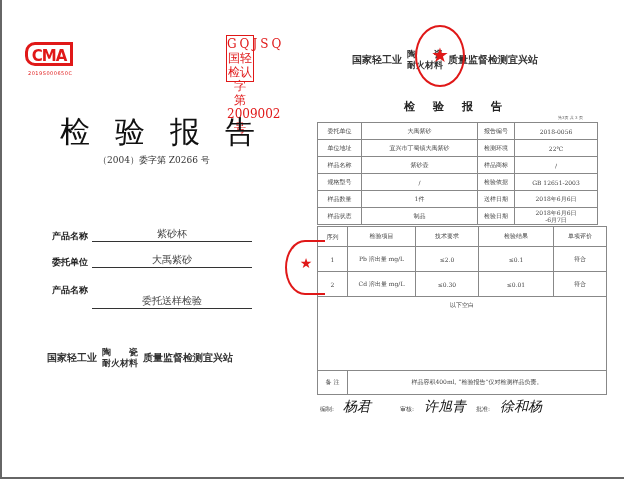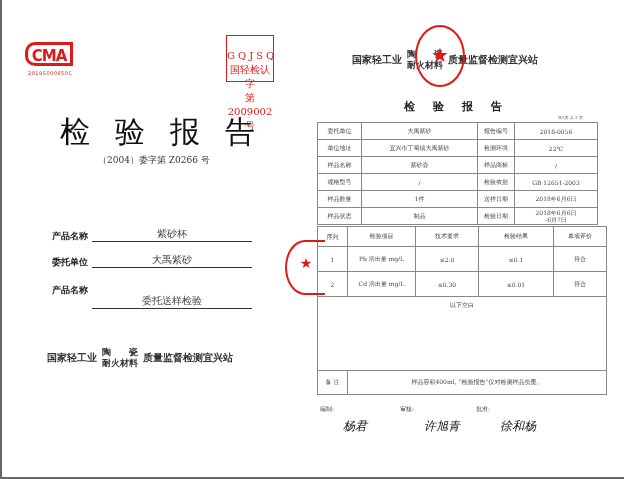--- a/index.html
+++ b/index.html
@@ -5,39 +5,39 @@
   html, body { margin:0; padding:0; }
   body { width:624px; height:479px; background:#fff; position:relative; overflow:hidden;
          font-family:"DejaVu Serif","Liberation Serif",serif; color:#222; }
   .frame { position:absolute; left:0; top:0; width:622px; height:477px;
            border-left:2px solid #666; border-bottom:2px solid #666; }
   .abs { position:absolute; }
   
   .cma { left:25px; top:42px; width:50px; height:24px; border:3px solid #e01818; border-radius:10px 0 0 10px;
          color:#e01818; font:bold 15px "DejaVu Sans",sans-serif; line-height:22px; text-align:center; letter-spacing:-1px; box-sizing:border-box; width:48px; }
   .cma-code { left:28px; top:70px; font:5px "DejaVu Sans",sans-serif; color:#e01818; letter-spacing:0.5px; }
-  .cert { left:226px; top:35px; width:48px; height:47px; border:1.5px solid #e01818; color:#e01818;
-          font-size:10px; text-align:center; line-height:14px; box-sizing:border-box; padding-top:13px; }
+  .cert { left:226px; top:35px; width:28px; height:47px; border:1.5px solid #e01818; color:#e01818;
+          font-size:12px; text-align:center; line-height:14px; box-sizing:border-box; padding-top:1px; }
   .cert .l1 { letter-spacing:3px; }
   .cover-title { left:60px; top:112px; font:30px "DejaVu Sans",sans-serif; letter-spacing:25px; color:#111; }
   .cover-no { left:98px; top:154px; font-size:9px; color:#333; }
   .field-label { font-size:9px; font-weight:bold; color:#222; }
   .field-line { border-bottom:1px solid #333; width:160px; text-align:center; font-size:10px; color:#444; height:14px; }
   .station { font-size:10px; font-weight:bold; color:#333; display:flex; align-items:center; }
   .station .stack { display:flex; flex-direction:column; font-size:9px; line-height:11px; margin:0 5px; }
   .station .stack .top { display:flex; justify-content:space-between; }
   
   .r-title { left:404px; top:99px; font-size:11px; font-weight:bold; letter-spacing:18px; color:#222; }
   .page-no { left:558px; top:115px; font-size:4px; color:#555; }
   table.rep { position:absolute; left:317px; top:122px; border-collapse:collapse; font-size:6px; color:#444; }
   table.rep td { border:1px solid #888; text-align:center; padding:0; height:16px; }
   table.res { position:absolute; left:317px; top:226px; border-collapse:collapse; font-size:6px; color:#444; }
   table.res td { border:1px solid #888; text-align:center; padding:0; }
   .sig { font-size:6px; color:#444; }
-  .sign-stroke { font-family:Liberation Mono, monospace; font-style:italic; font-size:12px; color:#111;margin-top:20px; }
+  .sign-stroke { font-family:Liberation Mono, monospace; font-style:italic; font-size:14px; color:#111; }
   .stamp { border:2px solid #e01818; border-radius:50%; color:#e01818; text-align:center; box-sizing:border-box; }
   .stamp .star { font-size:20px; line-height:1; }
 </style>
 </head>
 <body>
 
 <div class="frame"></div>
 
 <div class="abs cma">CMA</div>
 <div class="abs cma-code">2019S000650C</div>

